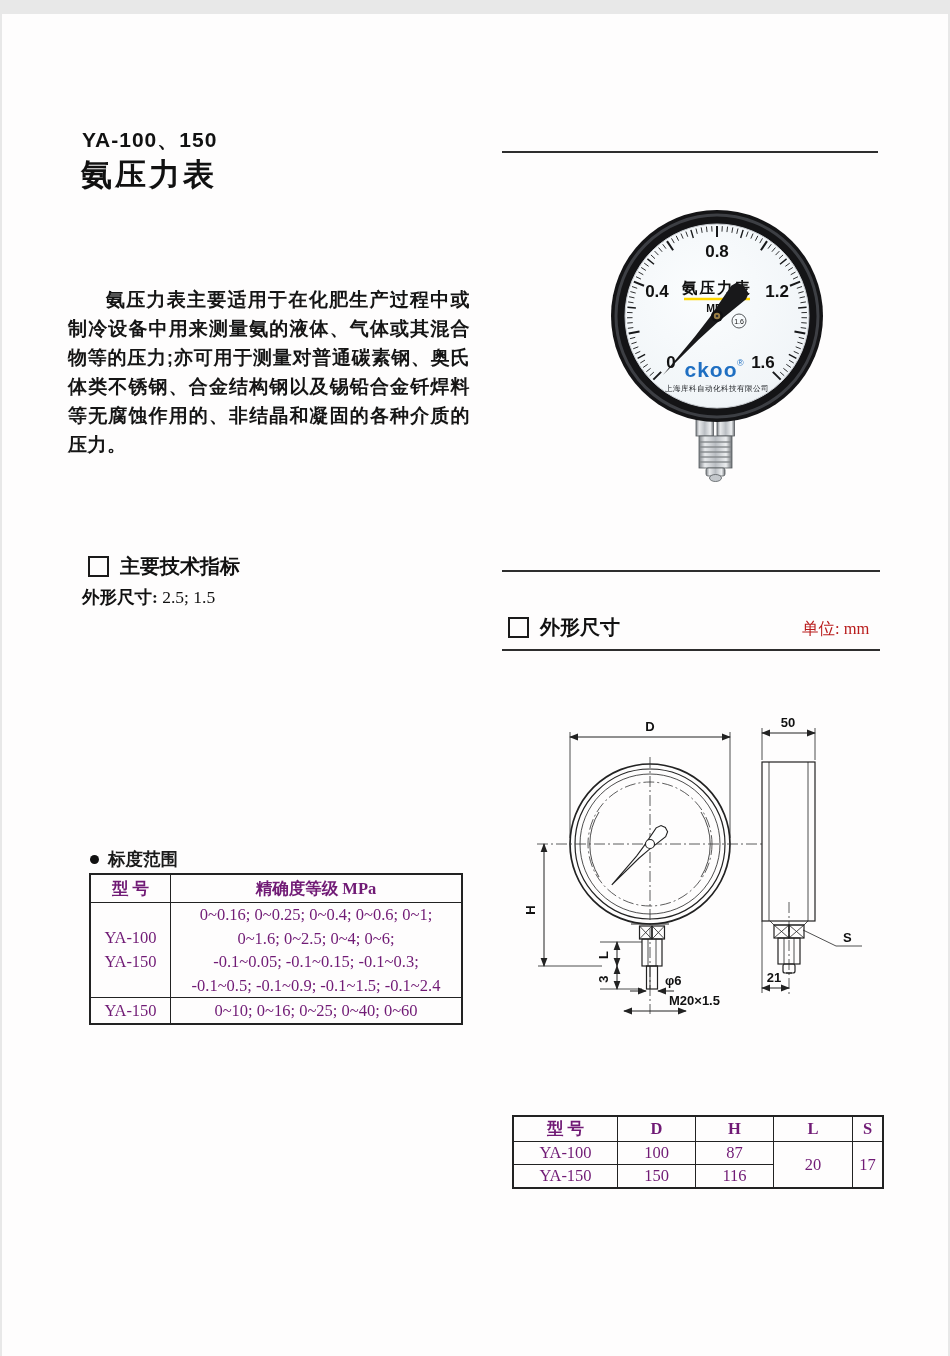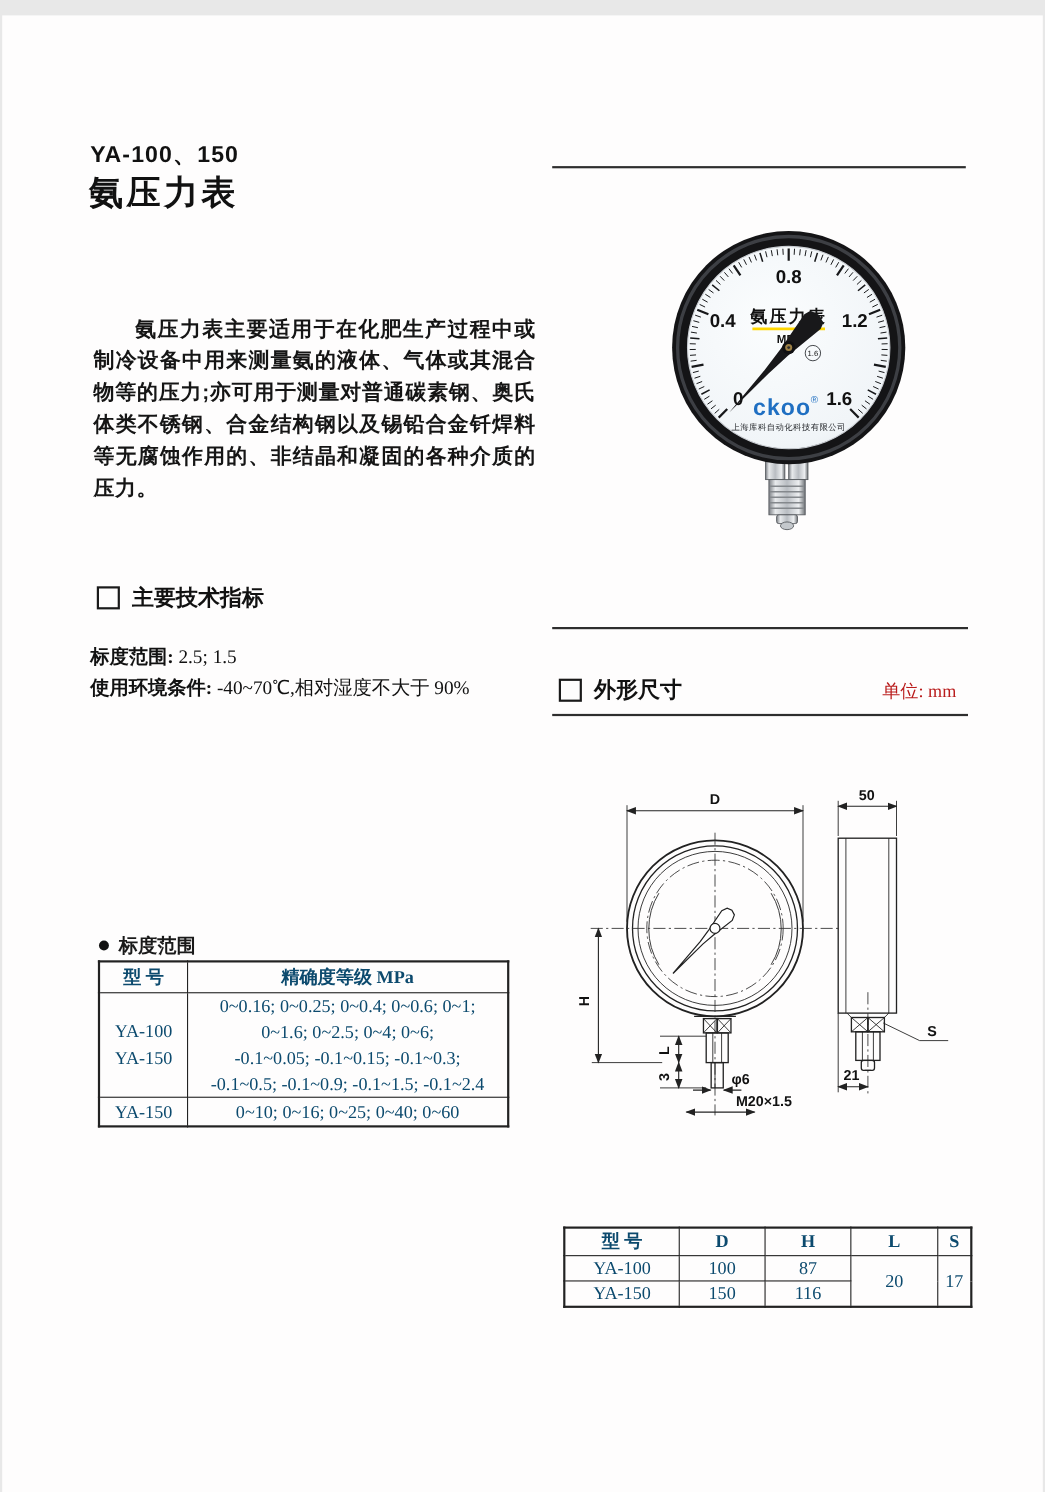--- a/index.html
+++ b/index.html
@@ -16,21 +16,21 @@
   
   .desc{width:402px;font-size:19px;line-height:29px;font-weight:600;text-align:justify;text-indent:2em;letter-spacing:0.5px;color:#151515;}
   
   .spec-list{font-family:"Liberation Serif",serif;font-size:17.5px;color:#111;}
   .spec-line{height:28px;line-height:28px;white-space:nowrap;}
   .spec-line .lb{font-weight:bold;}
   .spec-line.cont{padding-left:57px;}
   
   .range-head{font-family:"Liberation Serif",serif;font-size:17.5px;font-weight:bold;display:flex;align-items:center;}
   
-  table.sheet{border-collapse:collapse;font-family:"Liberation Serif",serif;color:#0c4a6e;}
+  table.sheet{border-collapse:collapse;font-family:"Liberation Serif",serif;color:#701a75;}
   table.sheet th,table.sheet td{border:1.5px solid #222;text-align:center;vertical-align:middle;padding:0 4px;}
   table.sheet{border:2px solid #222;}
   #range-table{width:374px;font-size:16.5px;}
   #range-table th{height:27px;font-weight:bold;}
   #range-table .models div{line-height:24px;}
   #range-table .ranges div{line-height:23.5px;}
   #range-table td{height:auto;}
   #range-table .lastrow td{height:25px;}
   #dim-table{width:372px;font-size:16.5px;}
   #dim-table th{height:24px;font-weight:bold;}
@@ -198,29 +198,28 @@
 
       <g transform="rotate(-137.5 119 116)">
         <path d="M119,36 L121.4,86 L123.5,110 L129,148 L127,154 L119,156.5 L111,154 L109,148 L114.5,110 L116.6,86 Z" fill="#18181a"></path>
       </g>
       <circle cx="119" cy="116" r="6" fill="#101012"></circle>
       <circle cx="119" cy="116" r="3.2" fill="#9b7f45"></circle>
       <circle cx="119" cy="116" r="1.3" fill="#2c2c2e"></circle>
     </svg>
   </div>
 
-  <div class="abs desc" style="left:83px;top:271px;">氨压力表主要适用于在化肥生产过程中或制冷设备中用来测量氨的液体、气体或其混合物等的压力;亦可用于测量对普通碳素钢、奥氏体类不锈钢、合金结构钢以及锡铅合金钎焊料等无腐蚀作用的、非结晶和凝固的各种介质的压力。</div>
-
-  <div class="abs sec-head" style="left:86px;top:516px;">
+  <div class="abs desc" style="left:66px;top:271px;">氨压力表主要适用于在化肥生产过程中或制冷设备中用来测量氨的液体、气体或其混合物等的压力;亦可用于测量对普通碳素钢、奥氏体类不锈钢、合金结构钢以及锡铅合金钎焊料等无腐蚀作用的、非结晶和凝固的各种介质的压力。</div>
+
+  <div class="abs sec-head" style="left:86px;top:539px;">
     <span class="checkbox"></span>
     <span>主要技术指标</span>
   </div>
   <div class="abs spec-list" style="left:80px;top:569px;">
-    <div class="spec-line"><span class="lb">标度范围:</span> <span>2.5; 1.5</span></div>
-    <div class="spec-line"><span class="lb">使用环境条件:</span> <span>-40~70℃,相对湿度不大于 90%</span></div>
+    <div class="spec-line"><span class="lb">外形尺寸:</span> <span>2.5; 1.5</span></div>
   </div>
 
   <div class="abs range-head" style="left:88px;top:833px;">
     <span class="bullet"></span>
     <span>标度范围</span>
   </div>
   <table id="range-table" class="sheet abs" style="left:87px;top:859px;">
     <tbody>
         <tr>
       <th style="width:71px;">型  号</th>

